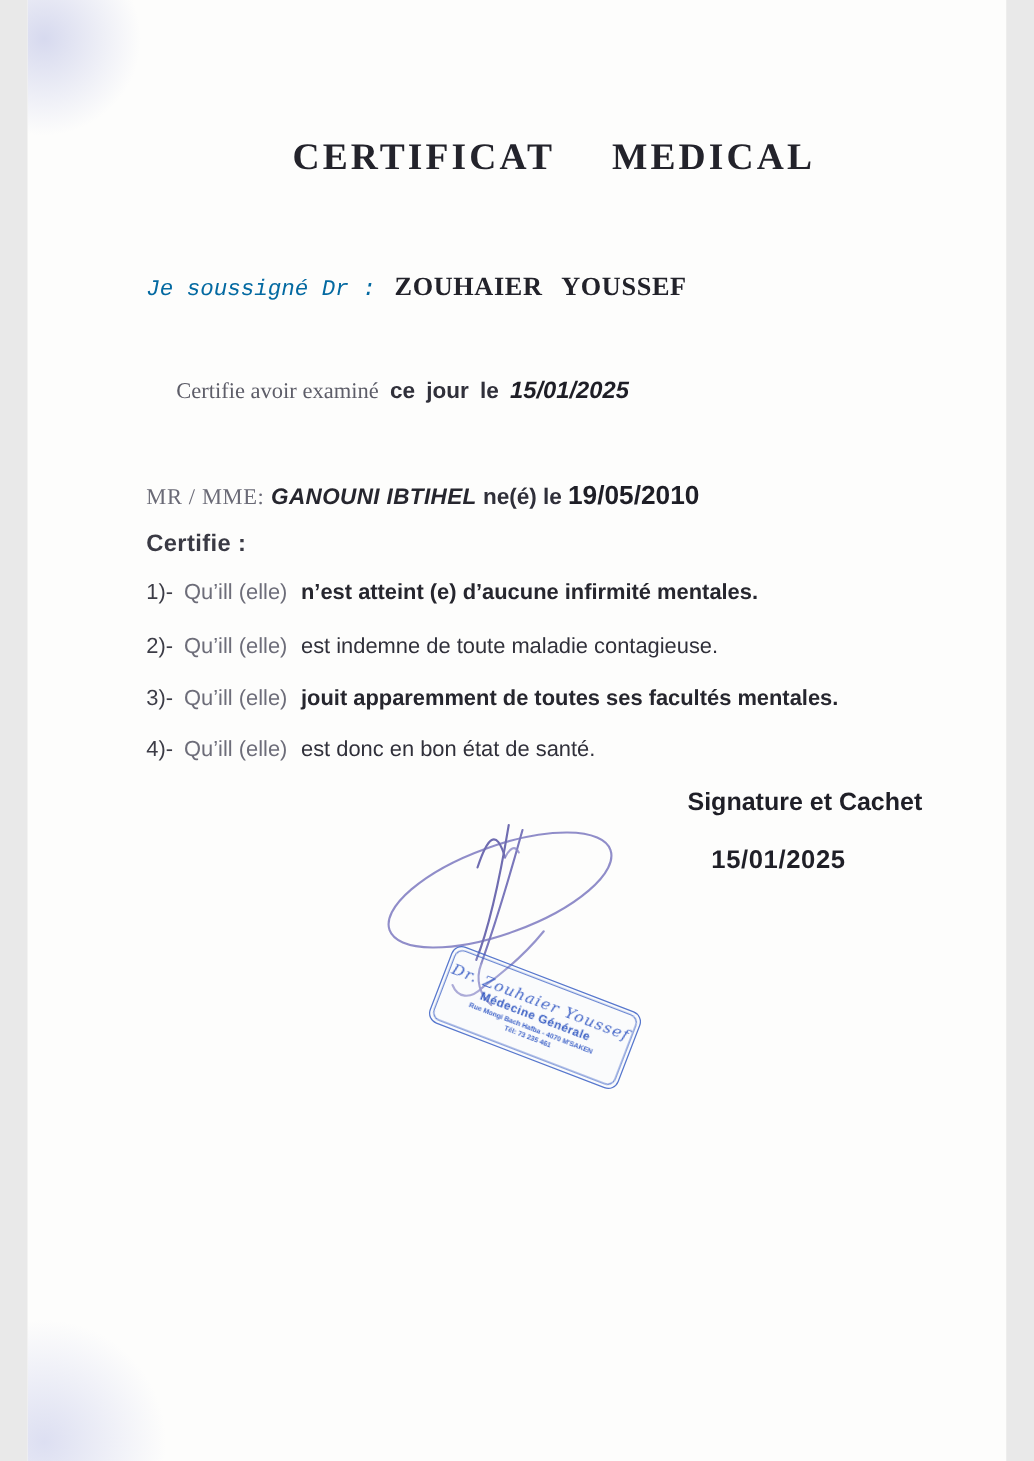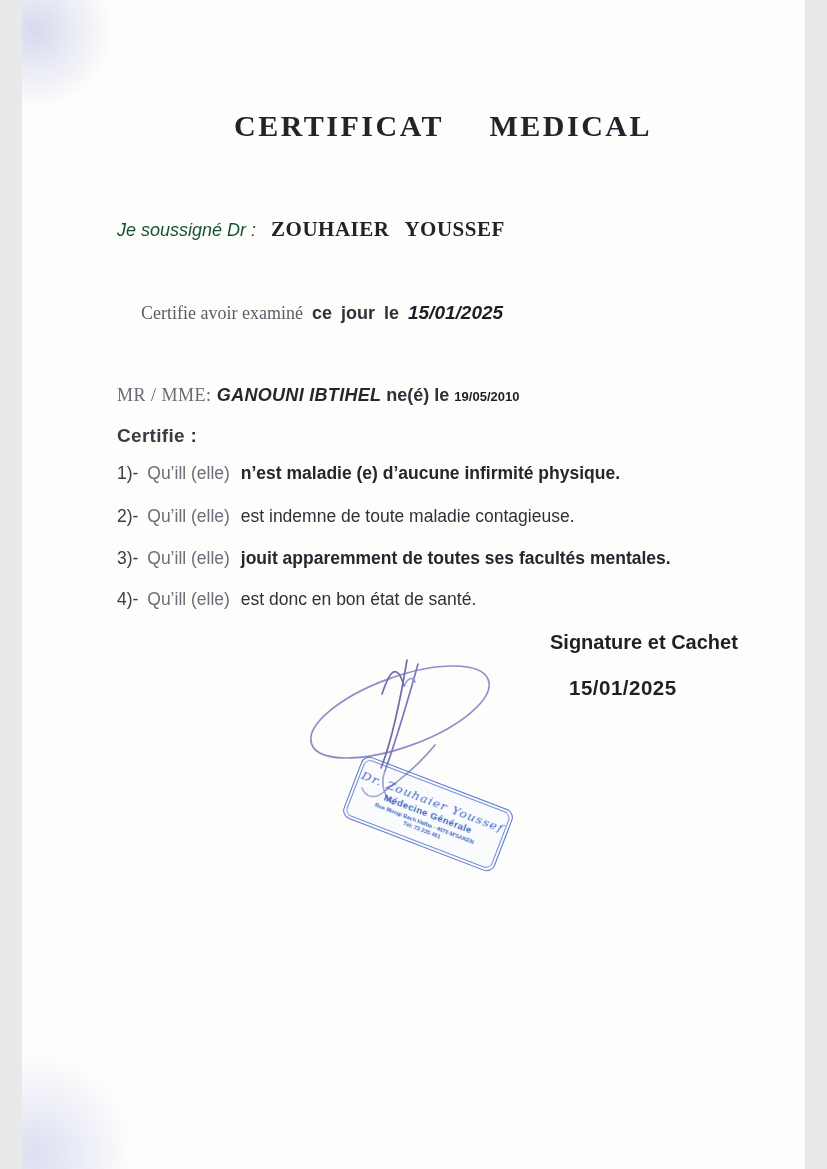--- a/index.html
+++ b/index.html
@@ -21,34 +21,34 @@
 
   .abs{position:absolute;white-space:nowrap;}
 
   .title{
     left:212px;top:109px;
     font-family:"Liberation Serif",serif;
     font-weight:700;font-size:30px;letter-spacing:2.5px;word-spacing:36px;
     color:#23232b;
   }
   .line-intro{left:95px;top:217px;font-size:18px;}
-  .intro-prefix{font-family:Liberation Sans, sans-serif;font-style:italic;color:#14532d;}
+  .intro-prefix{font-family:Liberation Mono, monospace;font-style:italic;color:#0369a1;}
   .intro-doctor{font-family:"Liberation Serif",serif;font-weight:700;
     font-size:21px;color:#22222a;margin-left:10px;word-spacing:10px;letter-spacing:.5px;}
 
   .line-exam{left:95px;top:302px;font-size:18px;}
   .exam-prefix{font-family:"Liberation Serif",serif;color:#5d5d68;margin-left:24px;}
   .exam-mid{color:#30303a;font-weight:600;word-spacing:4px;}
   .exam-date{font-weight:700;font-style:italic;color:#1e1e26;font-size:19px;}
 
   .line-patient{left:95px;top:385px;font-size:18px;}
   .patient-prefix{font-family:"Liberation Serif",serif;color:#6a6a76;letter-spacing:.5px;margin-top:28px;}
   .patient-name{font-style:italic;font-weight:700;color:#26262e;letter-spacing:.3px;}
   .patient-mid{color:#30303a;font-weight:600;}
-  .patient-birth{font-weight:700;color:#1e1e26;font-size:13px;}
+  .patient-birth{font-weight:700;color:#1e1e26;font-size:21px;}
 
   .line-certifie{left:95px;top:425px;font-size:19px;font-weight:700;color:#3a3a44;letter-spacing:.3px;}
 
   .item{left:95px;font-size:17.5px;}
   .item .num{color:#3c3c46;}
   .item .gray{color:#6d6d79;margin-left:4px;}
   .item .rest{color:#26262e;font-weight:600;margin-left:6px;}
   .item.i1{top:463px;}
   .item.i2{top:506px;}
   .item.i3{top:548px;}
@@ -103,21 +103,21 @@
 
   <div class="abs line-patient">
     <span class="patient-prefix">MR / MME:</span><span class="patient-name"> GANOUNI IBTIHEL</span><span class="patient-mid">  ne(é) le </span><span class="patient-birth">19/05/2010</span>
   </div>
 
   <div class="abs line-certifie">Certifie :</div>
 
   <div class="abs item i1">
     <span class="num">1)-</span>
     <span class="gray">Qu’ill  (elle)</span>
-    <span class="rest">n’est maladie (e) d’aucune infirmité physique.</span>
+    <span class="rest">n’est atteint (e) d’aucune infirmité mentales.</span>
   </div>
   <div class="abs item i2">
     <span class="num">2)-</span>
     <span class="gray">Qu’ill  (elle)</span>
     <span class="rest">est indemne de toute maladie contagieuse.</span>
   </div>
   <div class="abs item i3">
     <span class="num">3)-</span>
     <span class="gray">Qu’ill  (elle)</span>
     <span class="rest">jouit apparemment de toutes ses facultés mentales.</span>

